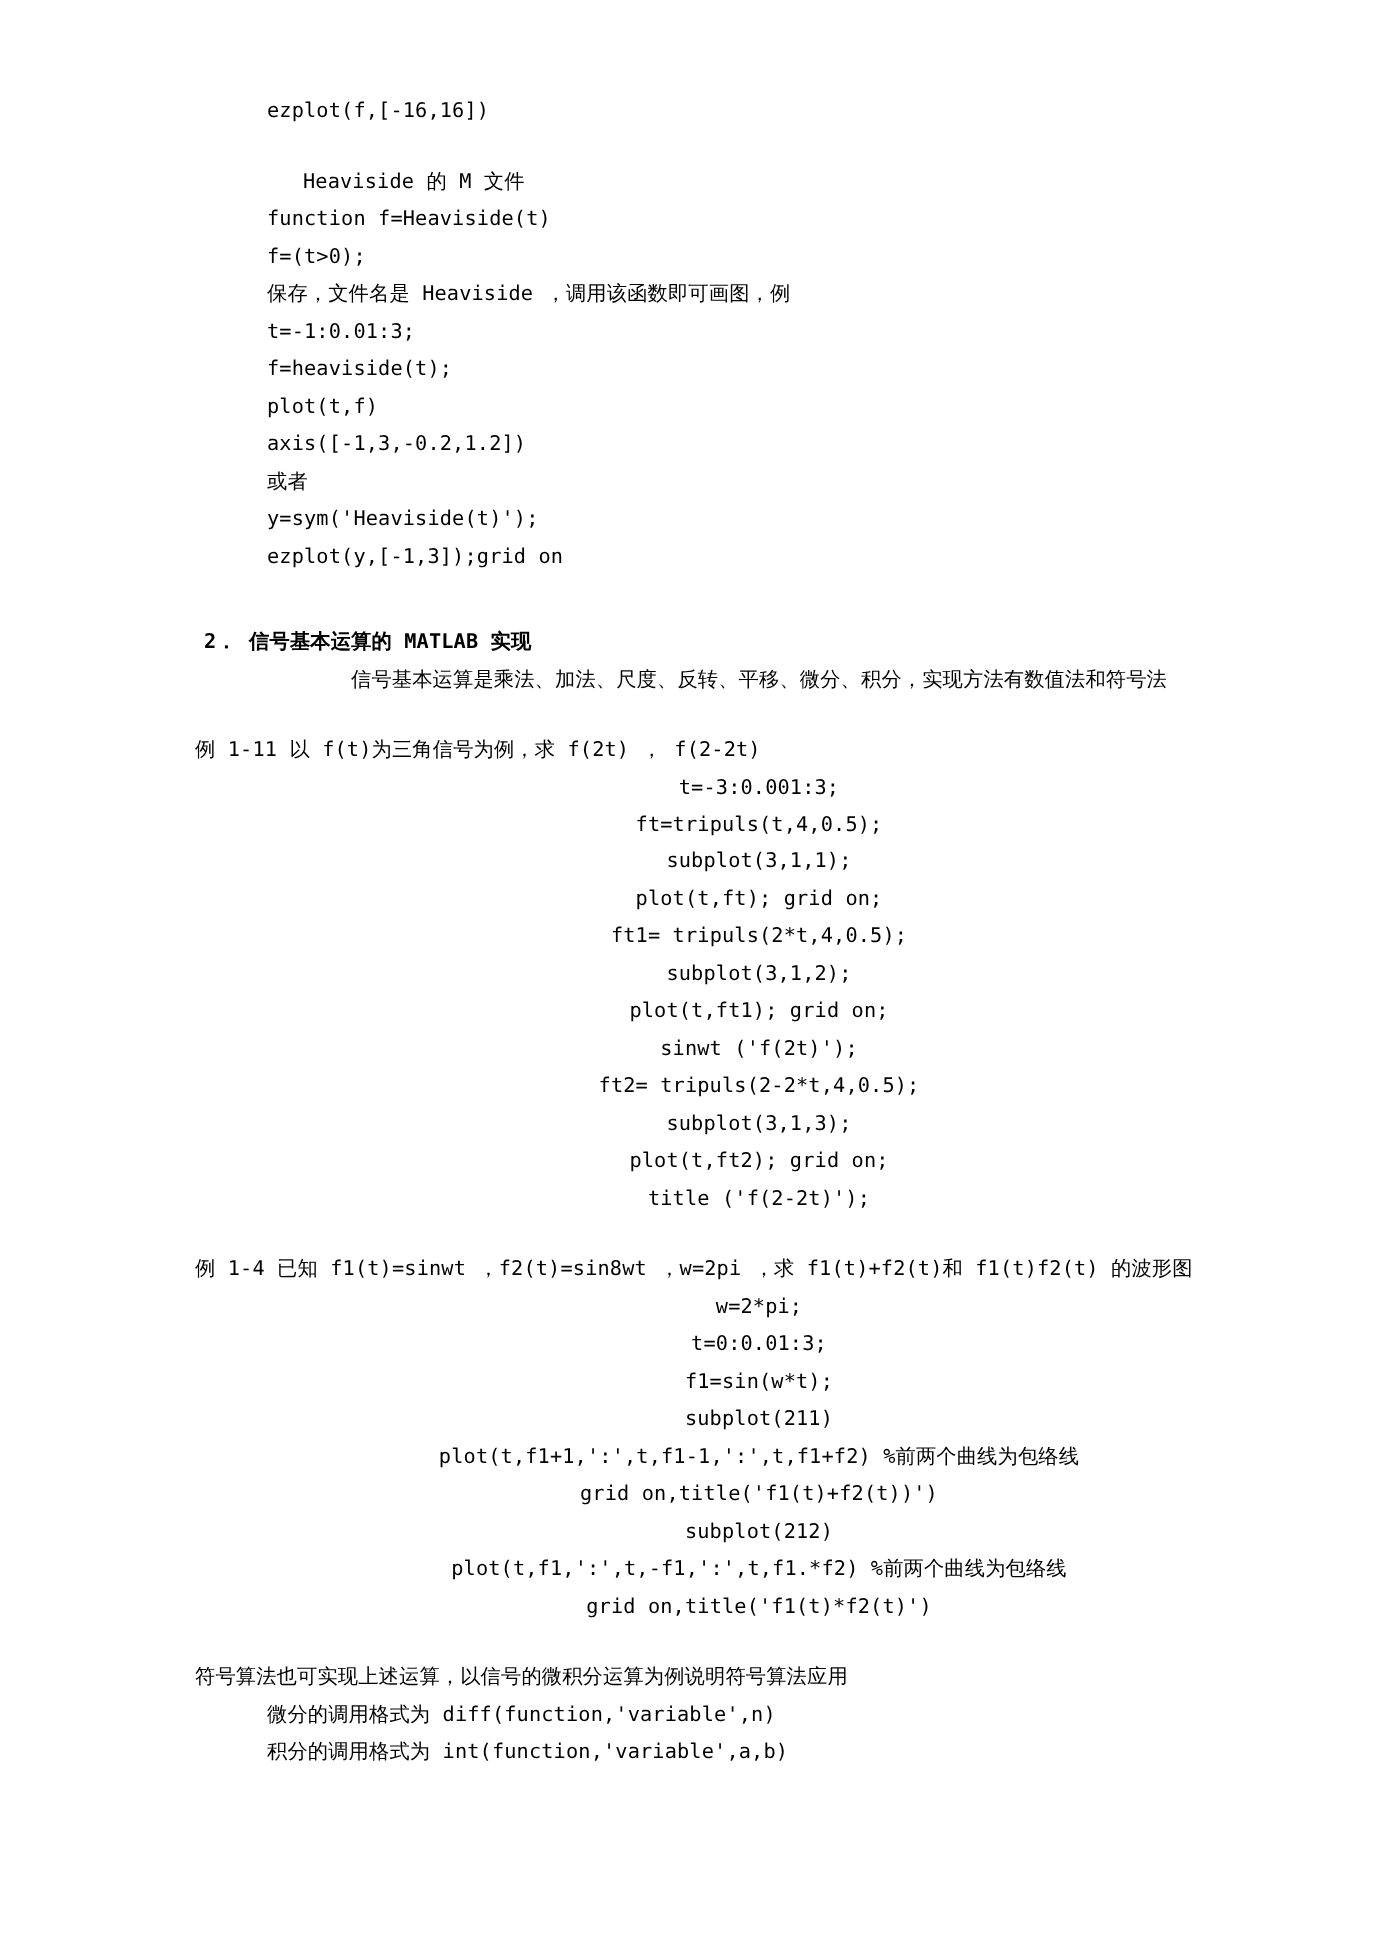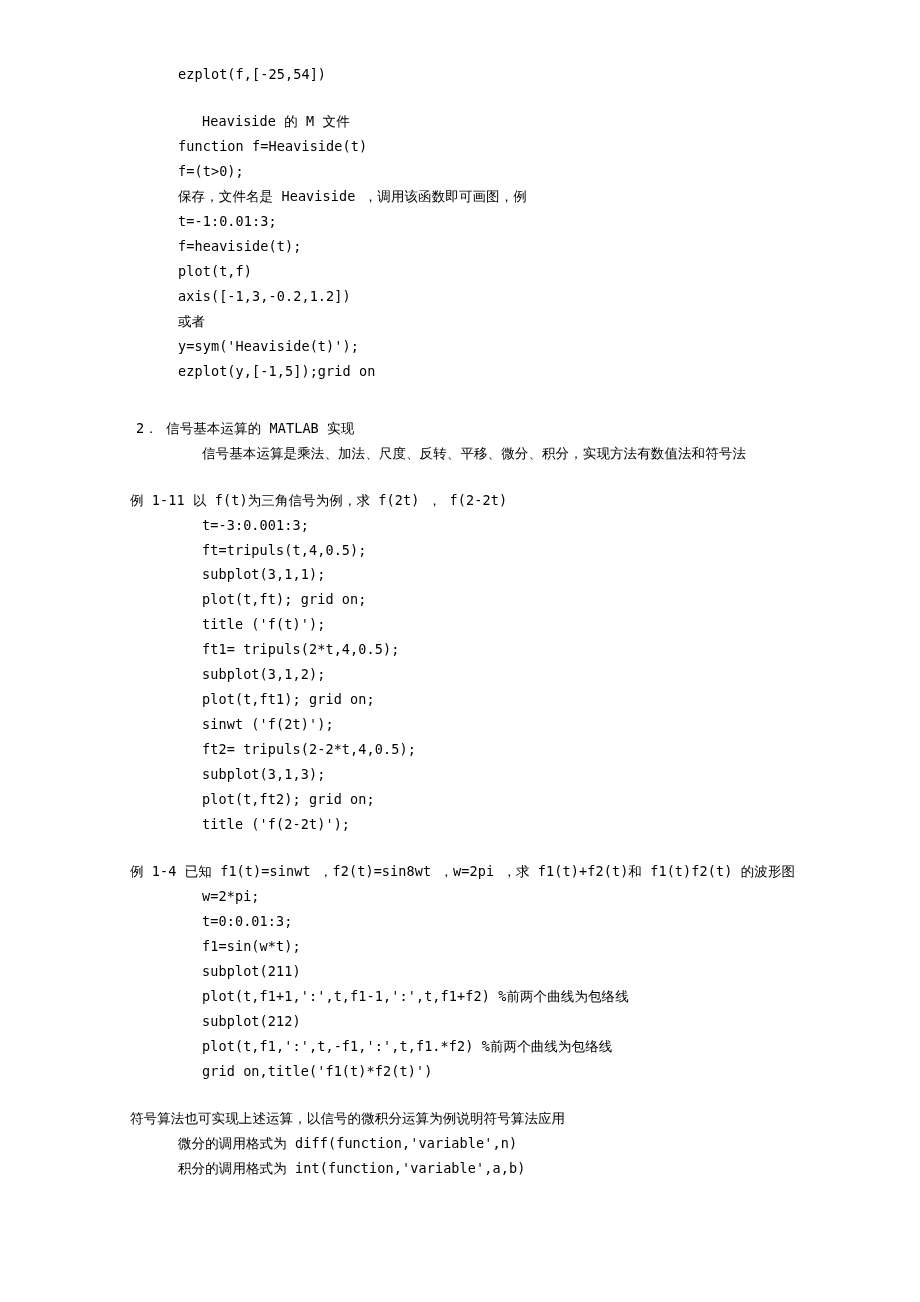--- a/index.html
+++ b/index.html
@@ -9,85 +9,85 @@
     font-family: "SimSun", "宋体", serif;
     font-size: 13.5px;
     color: #000000;
     line-height: 1.85;
     width: 920px;
   }
   .page {
     padding: 62px 110px 80px 130px;
   }
   .indent-1 { padding-left: 48px; }
-  .indent-2 { padding-left: 72px; }
+  .indent-2 { padding-left: 72px; text-align: center; }
   .indent-heading { padding-left: 72px; }
   .section-heading {
-    font-weight: normal;
+    font-weight: bold;
     padding-left: 6px;
     margin-top: 10px;
   }
   .block { display: block; }
   .gap { height: 22px; }
   .mono {
     font-family: "SimSun", "宋体", monospace;
     letter-spacing: 0.1px;
   }
 </style>
 </head>
 <body>
 
 <div class="page mono">
 
-  <span class="block indent-1">ezplot(f,[-25,54])</span>
+  <span class="block indent-1">ezplot(f,[-16,16])</span>
 
   <div class="gap"></div>
 
   <span class="block indent-heading">Heaviside 的 M 文件</span>
   <span class="block indent-1">function f=Heaviside(t)</span>
   <span class="block indent-1">f=(t&gt;0);</span>
   <span class="block indent-1">保存，文件名是 Heaviside ，调用该函数即可画图，例</span>
   <span class="block indent-1">t=-1:0.01:3;</span>
   <span class="block indent-1">f=heaviside(t);</span>
   <span class="block indent-1">plot(t,f)</span>
   <span class="block indent-1">axis([-1,3,-0.2,1.2])</span>
   <span class="block indent-1">或者</span>
   <span class="block indent-1">y=sym('Heaviside(t)');</span>
-  <span class="block indent-1">ezplot(y,[-1,5]);grid on</span>
+  <span class="block indent-1">ezplot(y,[-1,3]);grid on</span>
 
   <div class="gap"></div>
 
   <span class="block section-heading">2． 信号基本运算的 MATLAB 实现</span>
   <span class="block indent-2">信号基本运算是乘法、加法、尺度、反转、平移、微分、积分，实现方法有数值法和符号法</span>
 
   <div class="gap"></div>
 
   <span class="block">例 1-11  以 f(t)为三角信号为例，求 f(2t) ， f(2-2t)</span>
   <span class="block indent-2">t=-3:0.001:3;</span>
   <span class="block indent-2">ft=tripuls(t,4,0.5);</span>
   <span class="block indent-2">subplot(3,1,1);</span>
   <span class="block indent-2">plot(t,ft);  grid on;</span>
-  <span class="block indent-2">title ('f(t)');</span>
   <span class="block indent-2">ft1= tripuls(2*t,4,0.5);</span>
   <span class="block indent-2"> subplot(3,1,2);</span>
   <span class="block indent-2">plot(t,ft1);  grid on;</span>
   <span class="block indent-2">sinwt ('f(2t)');</span>
   <span class="block indent-2">ft2= tripuls(2-2*t,4,0.5);</span>
   <span class="block indent-2"> subplot(3,1,3);</span>
   <span class="block indent-2">plot(t,ft2);  grid on;</span>
   <span class="block indent-2">title ('f(2-2t)');</span>
 
   <div class="gap"></div>
 
   <span class="block">例 1-4 已知 f1(t)=sinwt ，f2(t)=sin8wt ，w=2pi ，求 f1(t)+f2(t)和 f1(t)f2(t) 的波形图</span>
   <span class="block indent-2">w=2*pi;</span>
   <span class="block indent-2">t=0:0.01:3;</span>
   <span class="block indent-2">f1=sin(w*t);</span>
   <span class="block indent-2">subplot(211)</span>
   <span class="block indent-2">plot(t,f1+1,':',t,f1-1,':',t,f1+f2)  %前两个曲线为包络线</span>
+  <span class="block indent-2">grid on,title('f1(t)+f2(t))')</span>
   <span class="block indent-2">subplot(212)</span>
   <span class="block indent-2">plot(t,f1,':',t,-f1,':',t,f1.*f2) %前两个曲线为包络线</span>
   <span class="block indent-2">grid on,title('f1(t)*f2(t)')</span>
 
   <div class="gap"></div>
 
   <span class="block">符号算法也可实现上述运算，以信号的微积分运算为例说明符号算法应用</span>
   <span class="block indent-1">微分的调用格式为 diff(function,'variable',n)</span>
   <span class="block indent-1">积分的调用格式为 int(function,'variable',a,b)</span>
 

